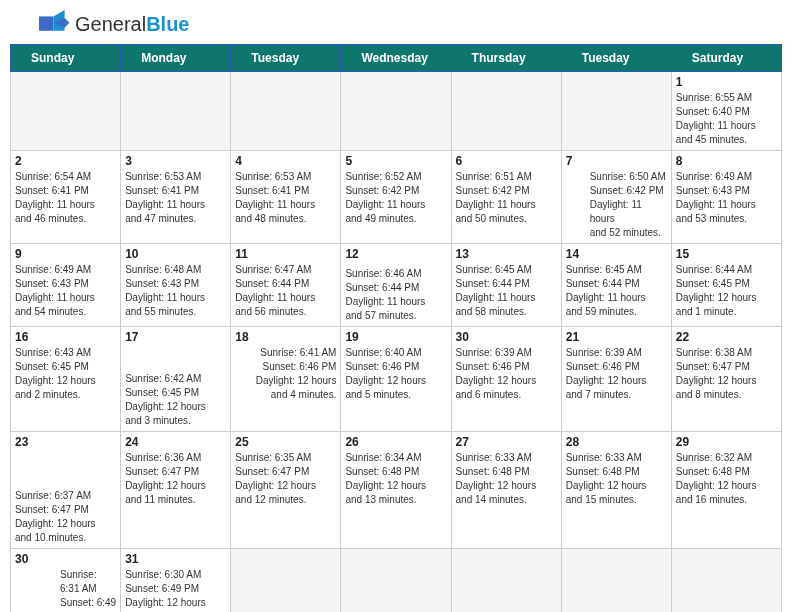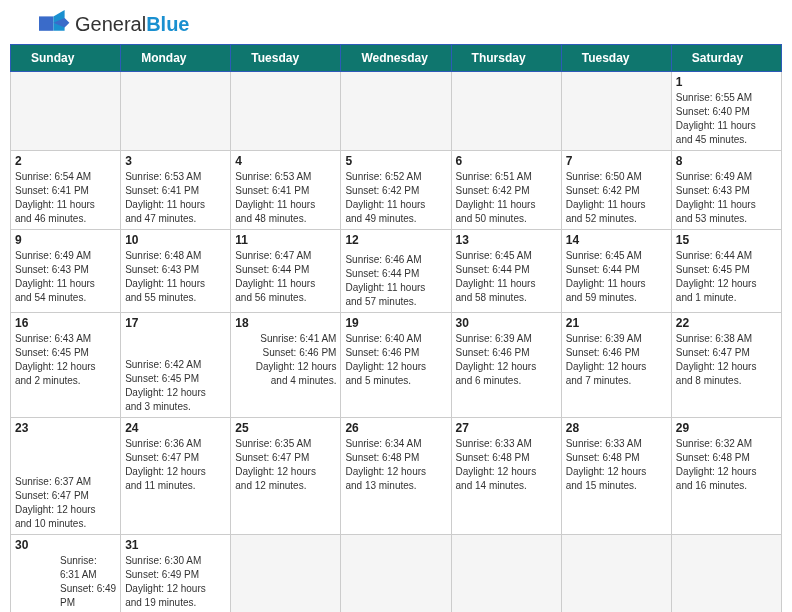--- a/index.html
+++ b/index.html
@@ -160,21 +160,21 @@
         </td>
         <td>
           <span class="day-num">6</span>
           <div class="day-info" style="white-space: pre-line;">Sunrise: 6:51 AM
 Sunset: 6:42 PM
 Daylight: 11 hours
 and 50 minutes.</div>
         </td>
         <td>
           <span class="day-num">7</span>
-          <div class="day-info" style="white-space: pre-line;">Sunrise: 6:50 AM
+          <div class="day-info" style="white-space: pre-line; margin-left: 24px;">Sunrise: 6:50 AM
 Sunset: 6:42 PM
 Daylight: 11 hours
 and 52 minutes.</div>
         </td>
         <td>
           <span class="day-num">8</span>
           <div class="day-info" style="white-space: pre-line;">Sunrise: 6:49 AM
 Sunset: 6:43 PM
 Daylight: 11 hours
 and 53 minutes.</div>

